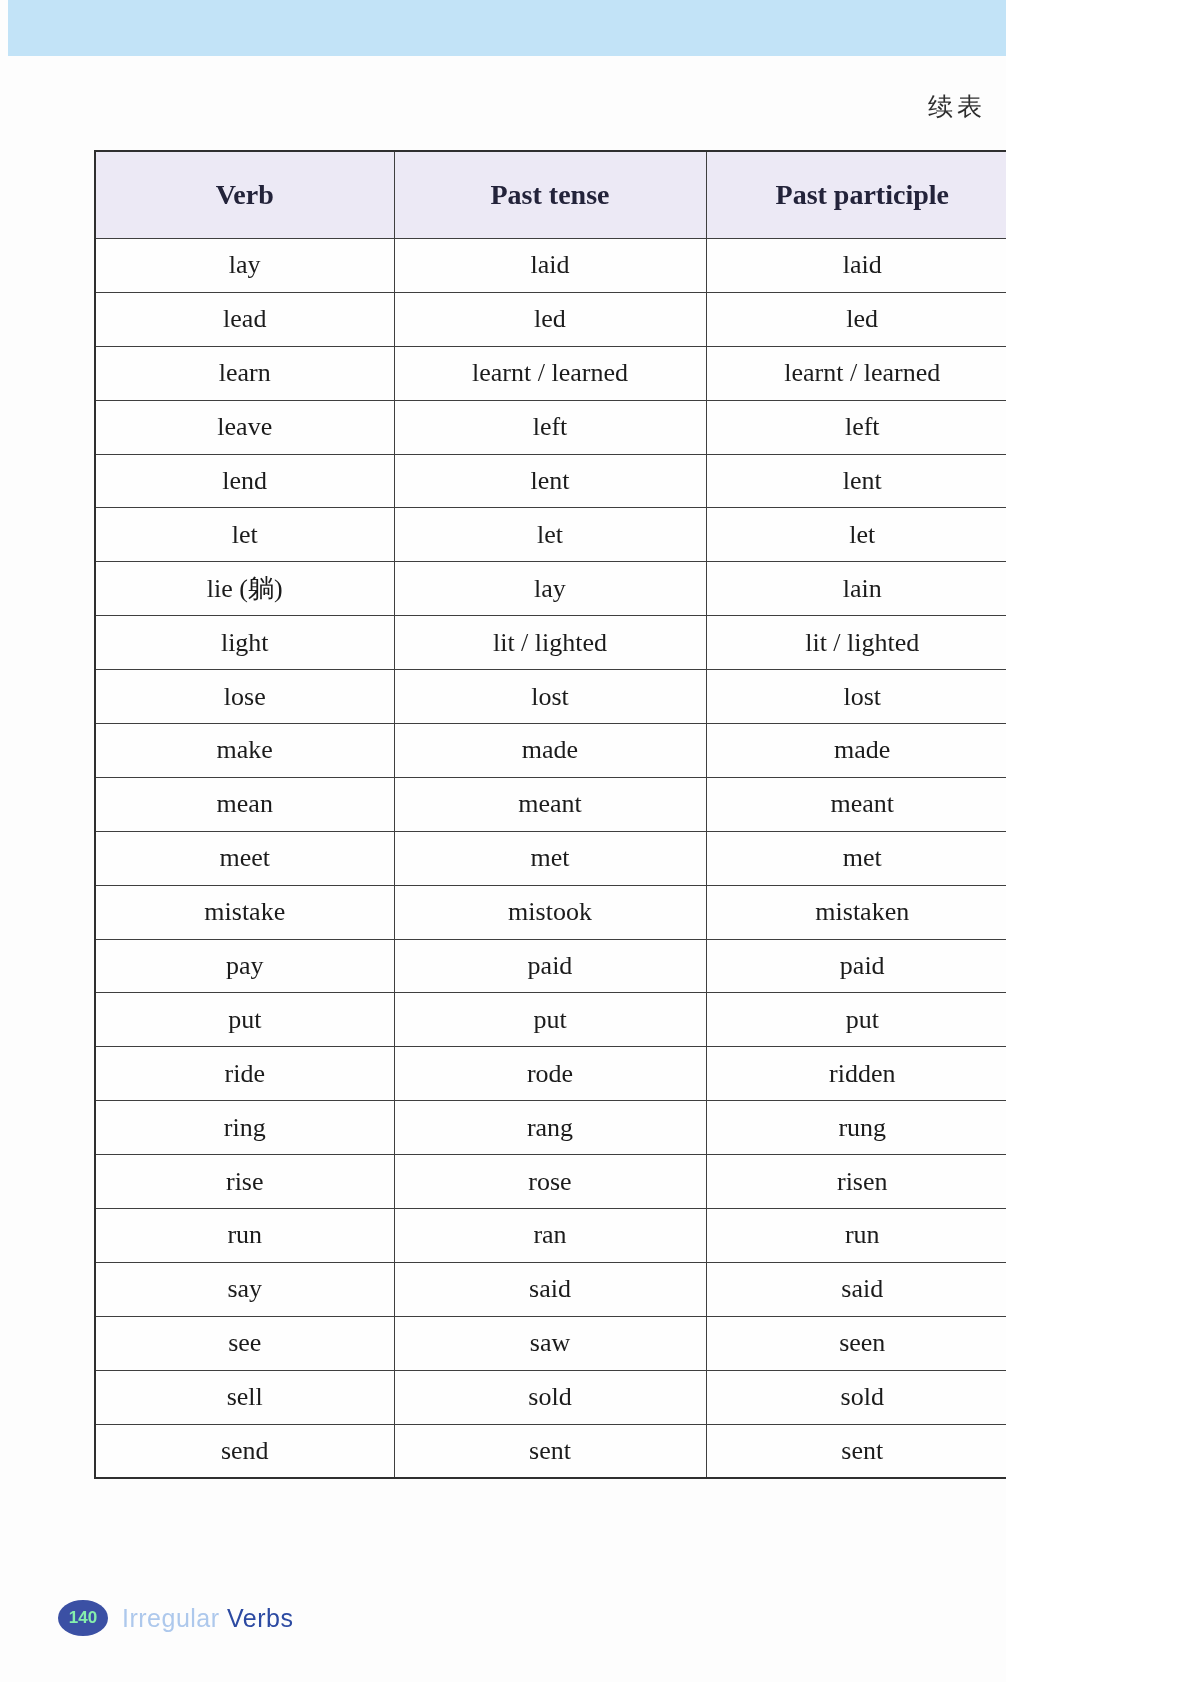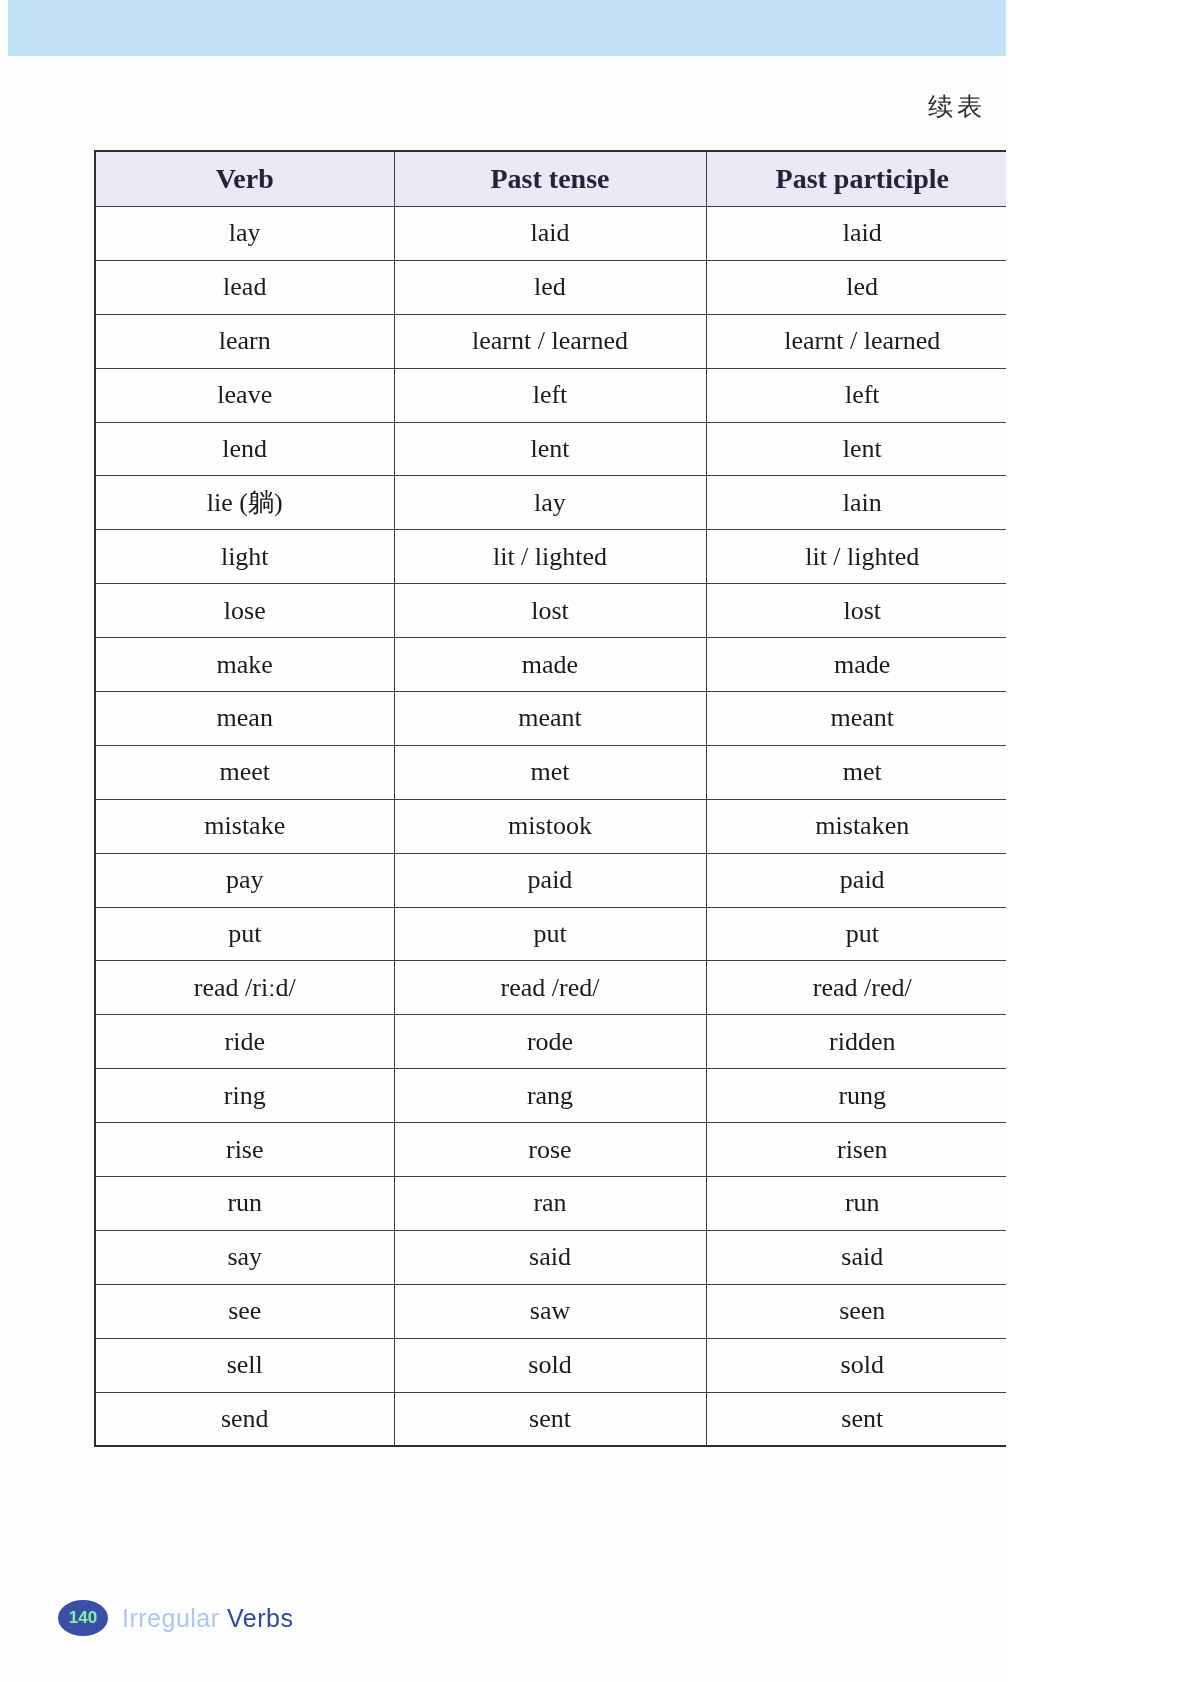--- a/index.html
+++ b/index.html
@@ -46,21 +46,21 @@
   table.verb-table col.c3 { width: 313px; }
   table.verb-table th {
     background: var(--header-bg, #ece9f5);
     height: 54px;
     font-family: "Liberation Serif", serif;
     font-weight: bold;
     font-size: 28px;
     color: #23233a;
     text-align: center;
     border: 1.5px solid #3f3f3f;
-    padding: 0;
+    padding: 16px;
   }
   table.verb-table td {
     height: 52.9px;
     font-family: "Liberation Serif", serif;
     font-size: 26px;
     color: #1b1b1b;
     text-align: center;
     vertical-align: middle;
     border: 1.5px solid #3f3f3f;
     background: #fefefe;
@@ -143,20 +143,25 @@
           <td>leave</td>
           <td>left</td>
           <td>left</td>
         </tr>
         <tr>
           <td>lend</td>
           <td>lent</td>
           <td>lent</td>
         </tr>
         <tr>
+          <td>let</td>
+          <td>let</td>
+          <td>let</td>
+        </tr>
+        <tr>
           <td>lie (躺)</td>
           <td>lay</td>
           <td>lain</td>
         </tr>
         <tr>
           <td>light</td>
           <td>lit / lighted</td>
           <td>lit / lighted</td>
         </tr>
         <tr>
@@ -186,25 +191,20 @@
         </tr>
         <tr>
           <td>pay</td>
           <td>paid</td>
           <td>paid</td>
         </tr>
         <tr>
           <td>put</td>
           <td>put</td>
           <td>put</td>
-        </tr>
-        <tr>
-          <td>read /riːd/</td>
-          <td>read /red/</td>
-          <td>read /red/</td>
         </tr>
         <tr>
           <td>ride</td>
           <td>rode</td>
           <td>ridden</td>
         </tr>
         <tr>
           <td>ring</td>
           <td>rang</td>
           <td>rung</td>

